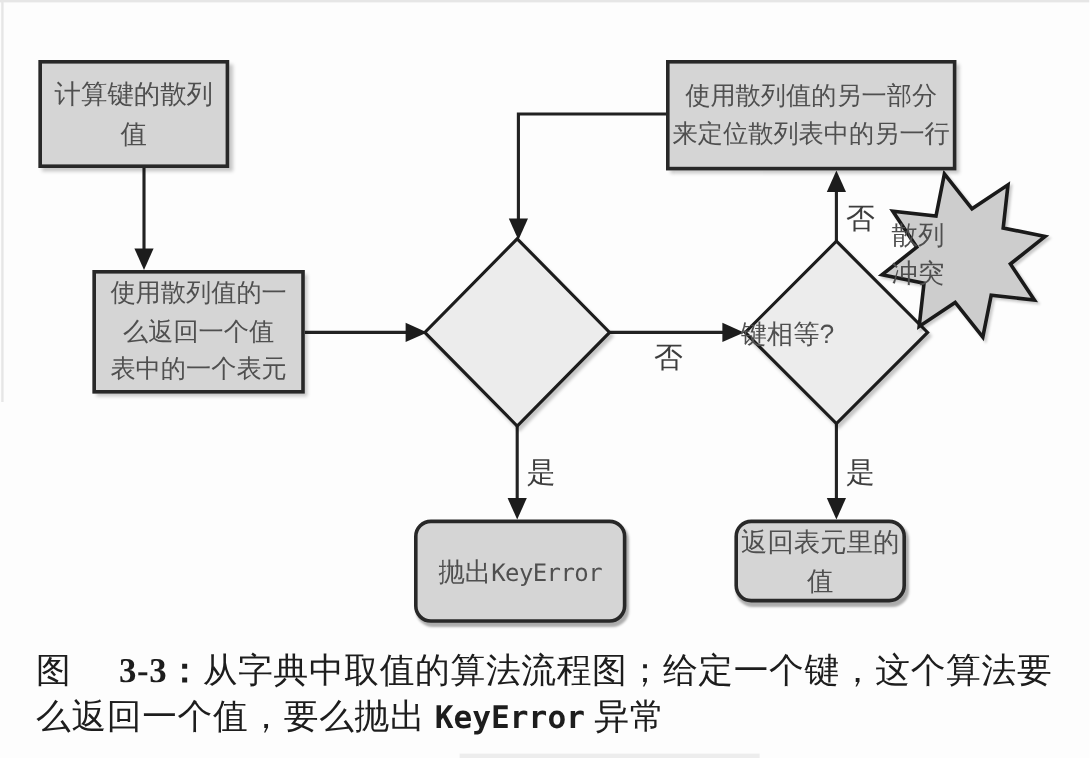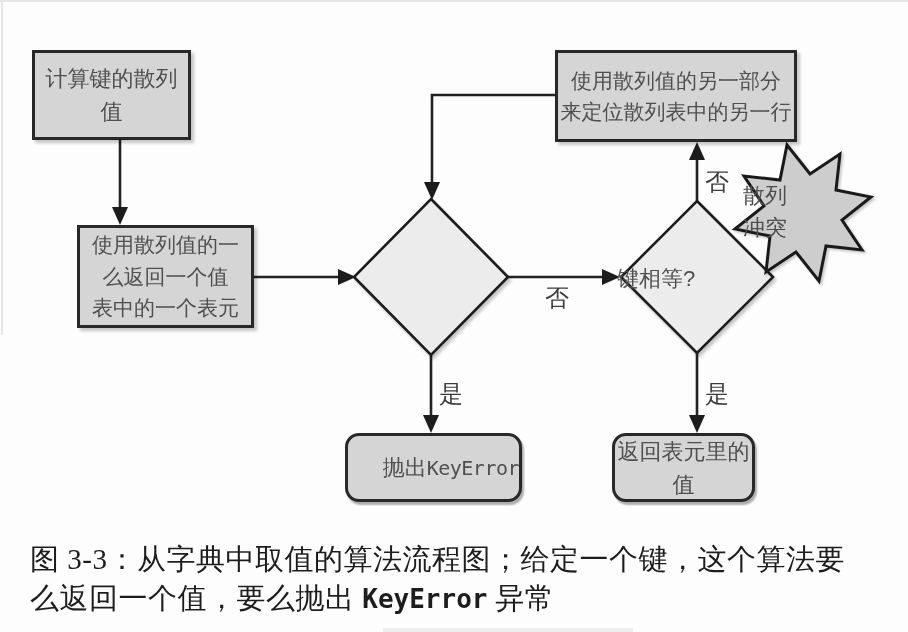--- a/index.html
+++ b/index.html
@@ -27,21 +27,21 @@
   }
   .edge-label{
     position:absolute;z-index:3;color:#3d3d3d;font-size:24px;text-align:center;
   }
   .mono{font-family:"DejaVu Sans Mono",monospace;font-size:20px;letter-spacing:-0.5px;}
   #caption{
     position:absolute;left:30px;top:540px;width:866px;z-index:2;
     font-family:"Liberation Serif",serif;color:#1d1d1d;
     font-size:29px;line-height:39px;letter-spacing:0.5px;
   }
-  #caption .fig-num{font-weight:normal;}
+  #caption .fig-num{font-weight:bold;margin-left:32px;}
   #caption .kw{font-family:"DejaVu Sans Mono",monospace;font-weight:bold;font-size:26px;letter-spacing:0;}
   .artifact{position:absolute;background:#e6e6e6;z-index:0;}
 </style>
 </head>
 <body>
 
 <div id="stage">
 
   <div class="artifact" style="left:0;top:0;width:908px;height:2px;"></div>
   <div class="artifact" style="left:1px;top:0;width:2px;height:335px;"></div>
@@ -88,21 +88,21 @@
     </div>
   </div>
 
   <div class="node" style="left:555px;top:50px;width:242px;height:92px;">
     <div class="zh-lines">
       <div>使用散列值的另一部分</div>
       <div>来定位散列表中的另一行</div>
     </div>
   </div>
 
-  <div class="node rounded" style="left:345px;top:433px;width:177px;height:69px;justify-content:flex-end;">
+  <div class="node rounded" style="left:345px;top:433px;width:177px;height:86px;">
     <span>
       <span>抛出</span><span class="mono">KeyError</span>
     </span>
   </div>
 
   <div class="node rounded" style="left:612px;top:433px;width:143px;height:69px;">
     <span>返回表元里的值</span>
   </div>
 
   <div class="overlay" style="left:617px;top:263px;width:160px;">键相等?</div>

